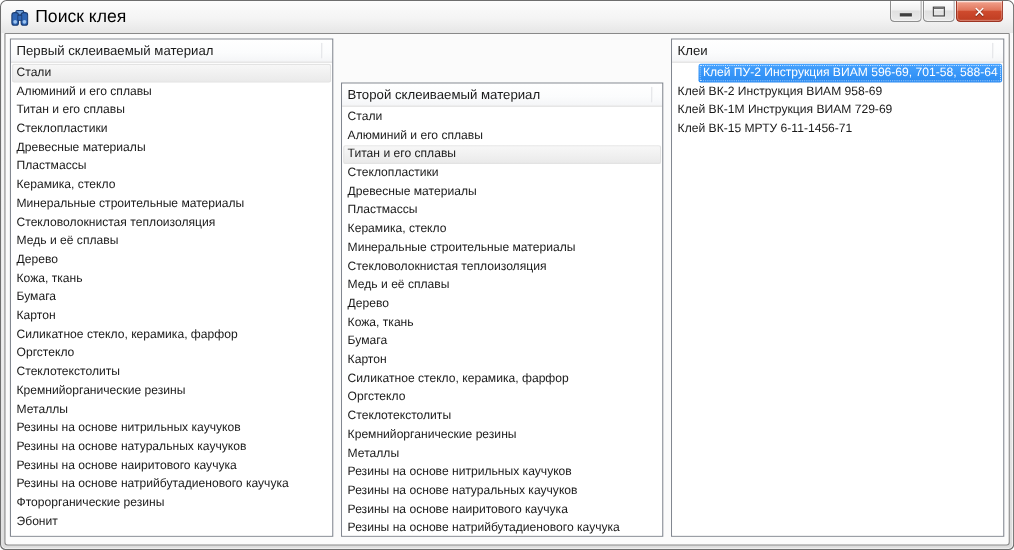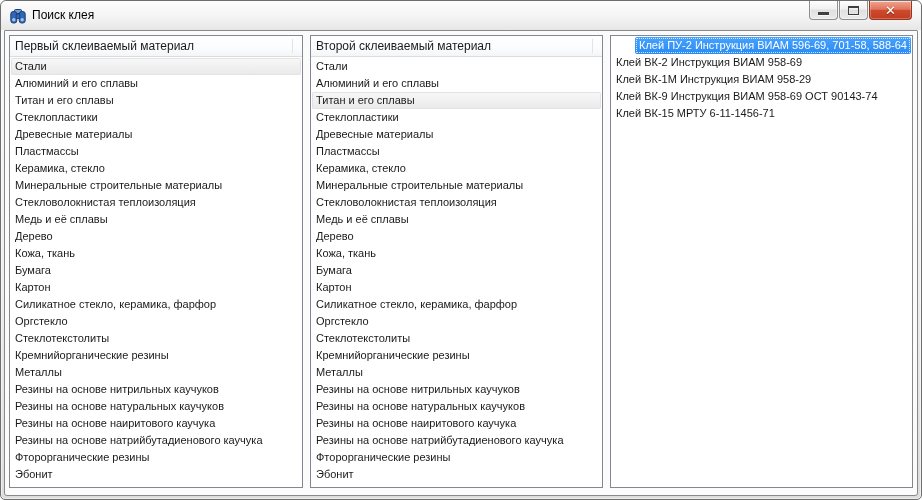--- a/index.html
+++ b/index.html
@@ -18,21 +18,21 @@
   }
 
   
   .titlebar{
     position:absolute;top:0;left:0;right:0;height:29px;
     display:flex;align-items:center;padding-left:9px;
     background:linear-gradient(180deg,#fcfcfc 0%,#f4f4f4 55%,#e6e6e6 100%);
     border-radius:6px 6px 0 0;
   }
   .app-icon{width:16px;height:16px;margin-right:6px;flex:none;display:inline-block;}
-  .win-title{font-size:12px;color:#000;line-height:29px;white-space:nowrap;}
+  .win-title{font-size:16px;color:#000;line-height:29px;white-space:nowrap;}
 
   .caption-buttons{position:absolute;top:0;right:9px;display:flex;height:20px;}
   .cap-btn{
     height:19px;margin-left:1px;border:1px solid #8e8e8e;border-top:none;
     border-radius:0 0 4px 4px;display:flex;align-items:center;justify-content:center;
     background:linear-gradient(180deg,#fefefe 0%,#f0f0f0 45%,#e0e0e0 50%,#eaeaea 100%);
     box-shadow:inset 0 1px 0 rgba(255,255,255,.9),inset 0 0 0 1px rgba(255,255,255,.4);
   }
   .cap-btn.min,.cap-btn.max{width:29px;}
   .cap-btn.close{
@@ -50,21 +50,21 @@
   
   .client{
     position:absolute;top:29px;left:3px;right:3px;bottom:3px;
     background:#fbfbfb;border:1px solid #898989;border-radius:1px 1px 3px 3px;
     padding:4px 4px 7px 4px;display:flex;gap:7px;
   }
 
   
   .panel{border:1px solid #828790;background:#fff;display:flex;flex-direction:column;overflow:hidden;}
   .panel.p1{flex:0 0 294px;}
-  .panel.p2{flex:0 0 293px;}
+  .panel.p2{flex:0 0 293px;margin-top:40px;}
   .panel.p3{flex:1;}
 
   .list-header{
     flex:none;height:21px;line-height:20px;font-size:12px;color:#1a1a1a;
     padding-left:5px;position:relative;white-space:nowrap;overflow:hidden;
     background:linear-gradient(180deg,#ffffff 0%,#fbfcfd 60%,#f4f5f7 100%);
     border-bottom:1px solid #dcdcdc;
   }
   .list-header::after{
     content:"";position:absolute;right:9px;top:3px;bottom:3px;width:1px;background:#e2e3e6;
@@ -174,23 +174,23 @@
           <div class="row">Резины на основе нитрильных каучуков</div>
           <div class="row">Резины на основе натуральных каучуков</div>
           <div class="row">Резины на основе наиритового каучука</div>
           <div class="row">Резины на основе натрийбутадиенового каучука</div>
           <div class="row">Фторорганические резины</div>
           <div class="row">Эбонит</div>
         </div>
     </div>
 
     <div class="panel p3">
+      <div class="list-header">Клеи</div>
       <div class="list-body">
           <div class="row sel-active">Клей ПУ-2 Инструкция ВИАМ 596-69, 701-58, 588-64</div>
           <div class="row">Клей ВК-2 Инструкция ВИАМ 958-69</div>
-          <div class="row">Клей ВК-1М Инструкция ВИАМ 958-29</div>
-          <div class="row">Клей ВК-9 Инструкция ВИАМ 958-69 ОСТ 90143-74</div>
+          <div class="row">Клей ВК-1М Инструкция ВИАМ 729-69</div>
           <div class="row">Клей ВК-15 МРТУ 6-11-1456-71</div>
         </div>
     </div>
 
   </div>
 </div>
 
 </body></html>

